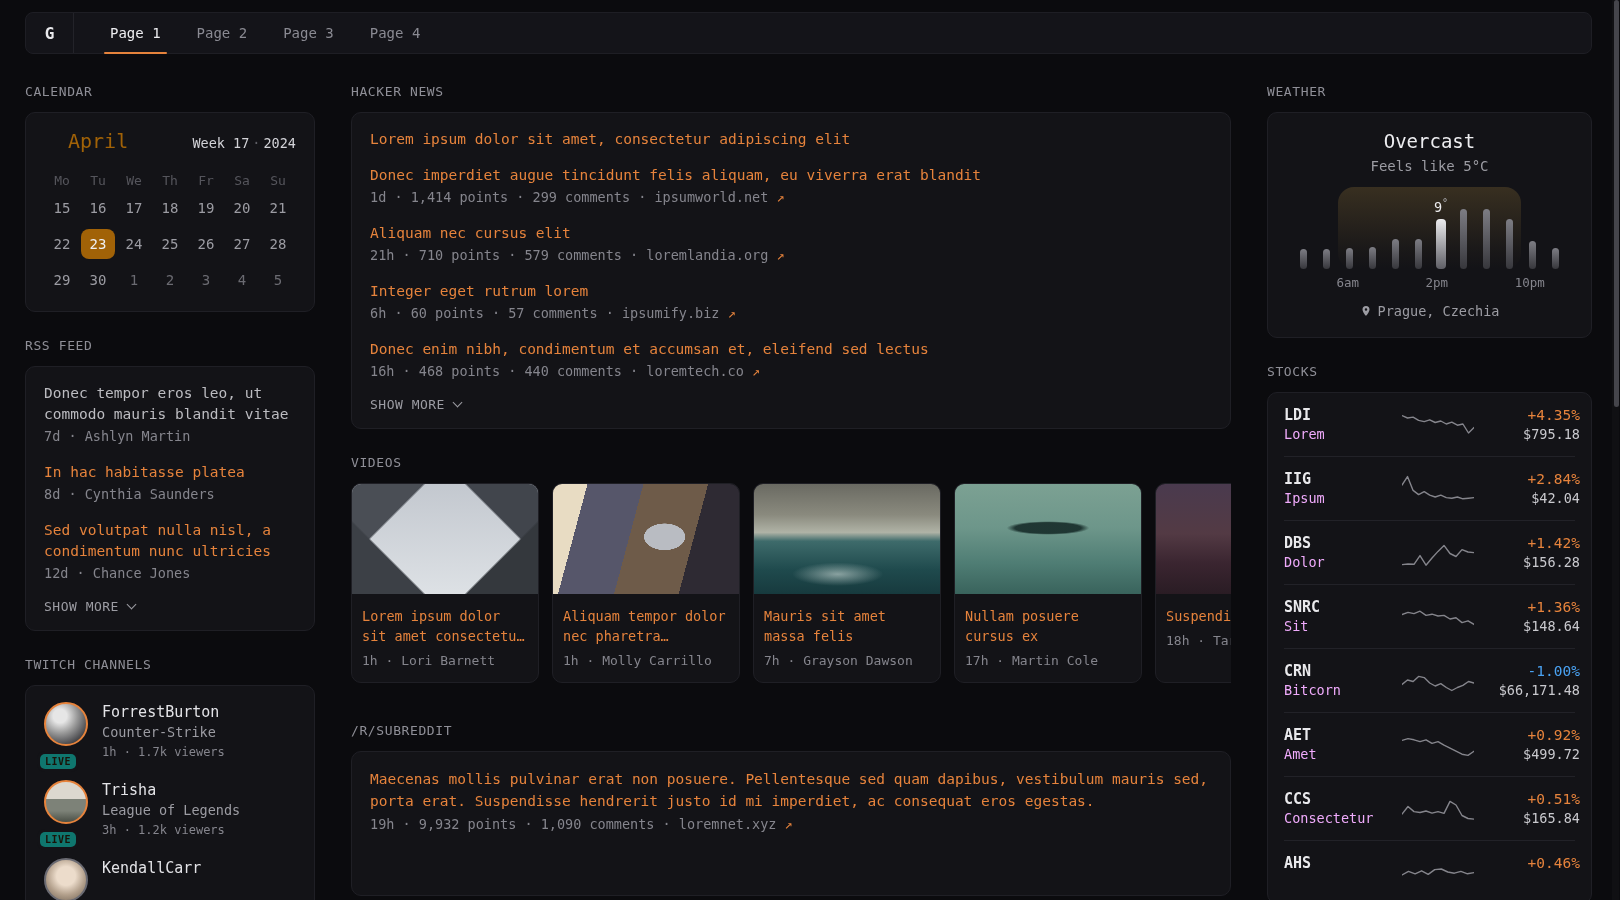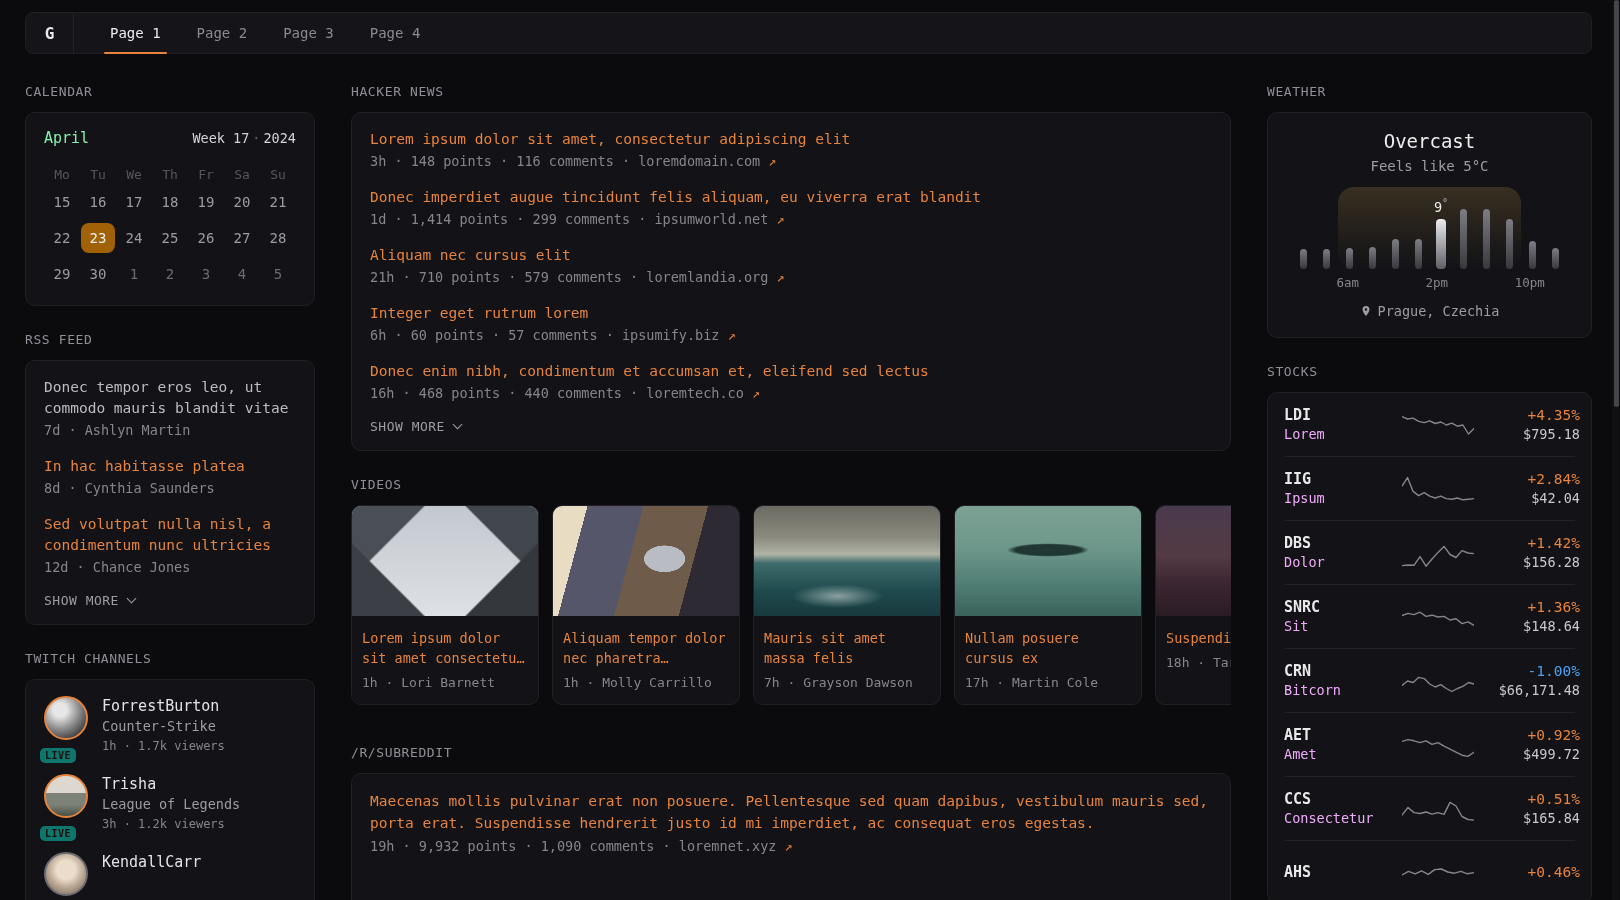--- a/index.html
+++ b/index.html
@@ -46,21 +46,21 @@
     font-size:13px; font-weight:normal; color:#8f8f97;
     letter-spacing:0.6px; margin-bottom:13px; text-transform:uppercase;
   }
   .card {
     background:#131317; border:1px solid #1f1f25; border-radius:10px;
   }
 
   
   .cal-card { padding:16px 18px; }
   .cal-head { display:flex; justify-content:space-between; align-items:baseline; margin-bottom:16px; }
-  .cal-month { color:#86efac; font-size:15px; }
+  .cal-month { color:#a16207; font-size:20px;margin-left:24px; }
   .cal-week { font-size:13.5px; color:#d3d3d8; }
   .cal-week .dot { color:#5f5f66; padding:0 3px; }
   .cal-grid { display:grid; grid-template-columns:repeat(7,1fr); row-gap:6px; }
   .cal-wd { text-align:center; color:#55555c; font-size:13px; height:24px; line-height:24px; }
   .cal-day {
     text-align:center; color:#9c9ca3; font-size:14px; height:30px; line-height:30px;
     border-radius:8px; justify-self:center; width:34px;
   }
   .cal-day.muted { color:#6b6b72; }
   .cal-day.today { background:#a16207; color:#f0f0f3; }
@@ -159,21 +159,21 @@
   .w-temp { color:#ececee; font-size:13.5px; margin-bottom:5px; }
   .w-temp sup { font-size:10px; color:#b9b9bf; }
   .w-hours { display:flex; margin:6px 6px 0; }
   .w-hour { flex:1; text-align:center; font-size:12.5px; color:#85858d; }
   .w-loc { margin-top:13px; font-size:13.5px; color:#9c9ca3; display:flex; align-items:center; justify-content:center; gap:6px; cursor:pointer; }
   .pin-icon { width:12px; height:14px; fill:#9c9ca3; }
 
   
   .stocks-card { padding:0 16px; }
   .stock-row {
-    display:flex; align-items:center; gap:10px; padding:13px 0;
+    display:flex; align-items:flex-start; gap:10px; padding:13px 0;
     border-top:1px solid #222228; cursor:pointer;
   }
   .stock-row:first-child { border-top:none; }
   .s-left { width:108px; flex:0 0 108px; }
   .s-sym { color:#e9e9ec; font-size:15px; font-weight:bold; line-height:19px; }
   .s-name { color:#f0abfc; font-size:13.5px; line-height:18px; }
   .s-spark { flex:1; display:flex; justify-content:center; }
   .s-spark svg { display:block; }
   .s-right { width:96px; flex:0 0 96px; text-align:right; }
   .s-chg { font-size:14.5px; line-height:19px; }
@@ -309,21 +309,20 @@
     </div>
 
     <div class="col">
 
       <section class="widget">
         <h2 class="sec">HACKER NEWS</h2>
         <div class="card pad-card">
           <div id="hn-list">
               <div class="feed-item">
                 <div class="f-title link accent">Lorem ipsum dolor sit amet, consectetur adipiscing elit</div>
-                <div class="f-meta">3h · 148 points · 116 comments · <span class="domain-link">loremdomain.com <span class="arrow">↗</span></span></div>
               </div>
               <div class="feed-item">
                 <div class="f-title link accent">Donec imperdiet augue tincidunt felis aliquam, eu viverra erat blandit</div>
                 <div class="f-meta">1d · 1,414 points · 299 comments · <span class="domain-link">ipsumworld.net <span class="arrow">↗</span></span></div>
               </div>
               <div class="feed-item">
                 <div class="f-title link accent">Aliquam nec cursus elit</div>
                 <div class="f-meta">21h · 710 points · 579 comments · <span class="domain-link">loremlandia.org <span class="arrow">↗</span></span></div>
               </div>
               <div class="feed-item">

